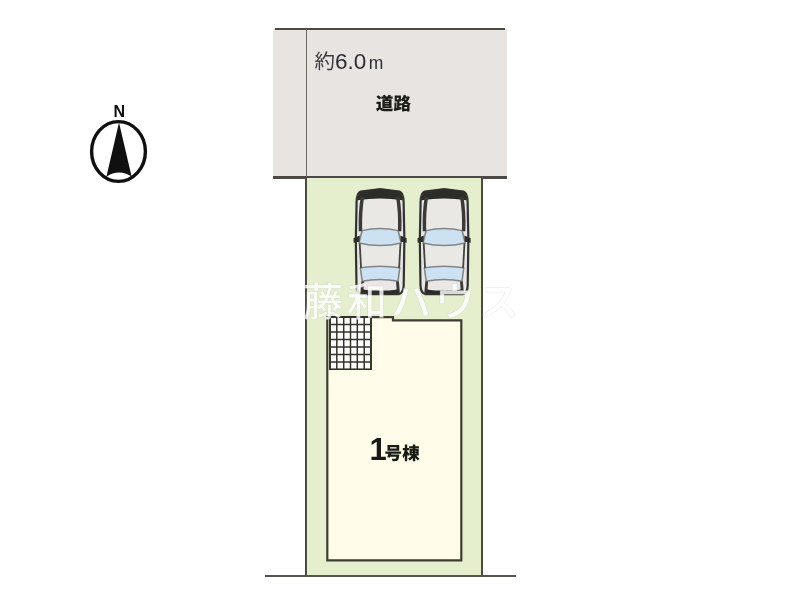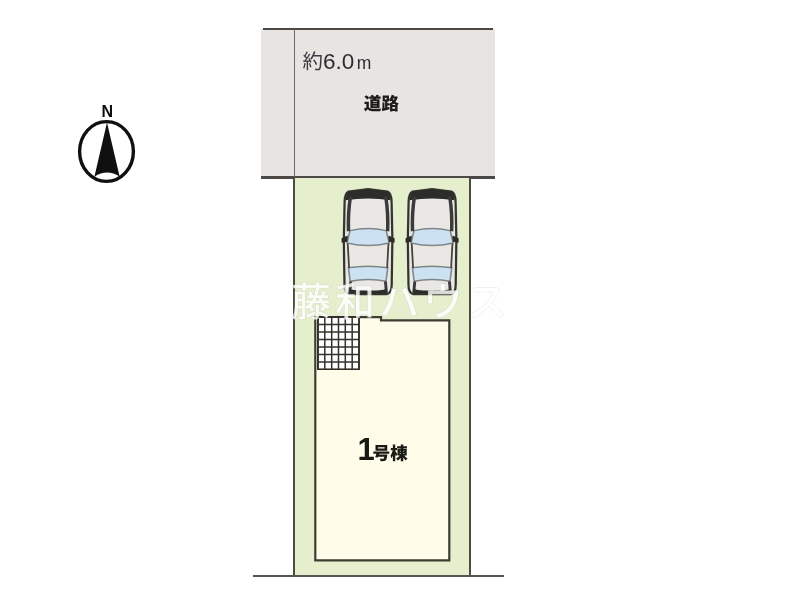--- a/index.html
+++ b/index.html
@@ -1,19 +1,19 @@
 <!DOCTYPE html>
 <html><head><meta charset="utf-8">
 <style>
 html,body{margin:0;padding:0;width:800px;height:600px;background:#ffffff;overflow:hidden;
 font-family:"Liberation Sans",sans-serif;}
 .abs{position:absolute;}
 </style></head>
 <body>
-<div class="abs" style="left:4px;top:0;width:676px;height:600px;">
+<div class="abs" style="left:16px;top:0;width:676px;height:600px;">
 
 <div class="abs" style="left:257px;top:29px;width:234px;height:148px;background:#e8e4e1;"></div>
 
 <div class="abs" style="left:258.5px;top:27.5px;width:230px;height:2.4px;background:#4c4845;"></div>
 
 <div class="abs" style="left:257px;top:176.2px;width:234px;height:2.4px;background:#4c4845;"></div>
 
 <div class="abs" style="left:289.6px;top:29px;width:1.4px;height:148px;background:#6b6761;"></div>
 
 <div class="abs" style="left:290px;top:178px;width:176.5px;height:397px;background:#e5efce;"></div>

